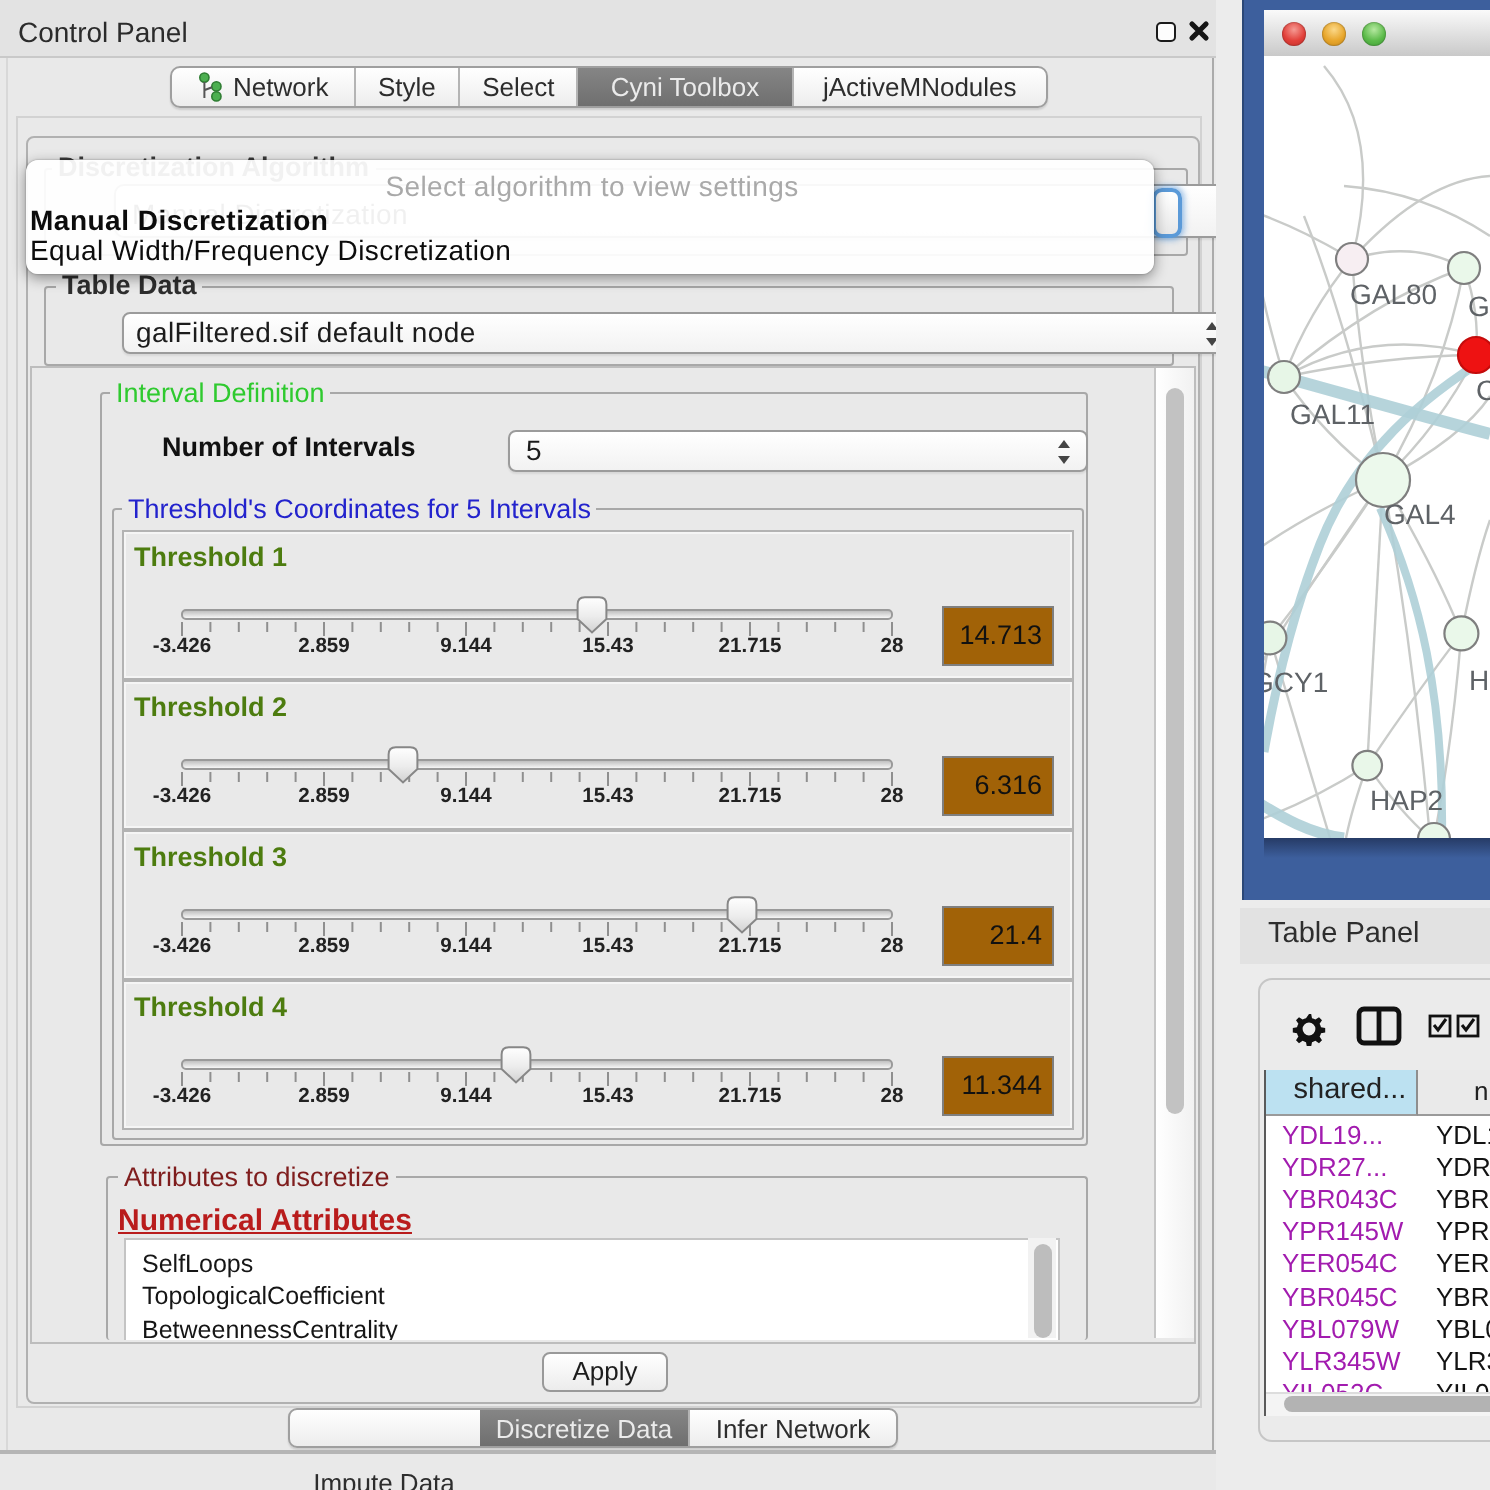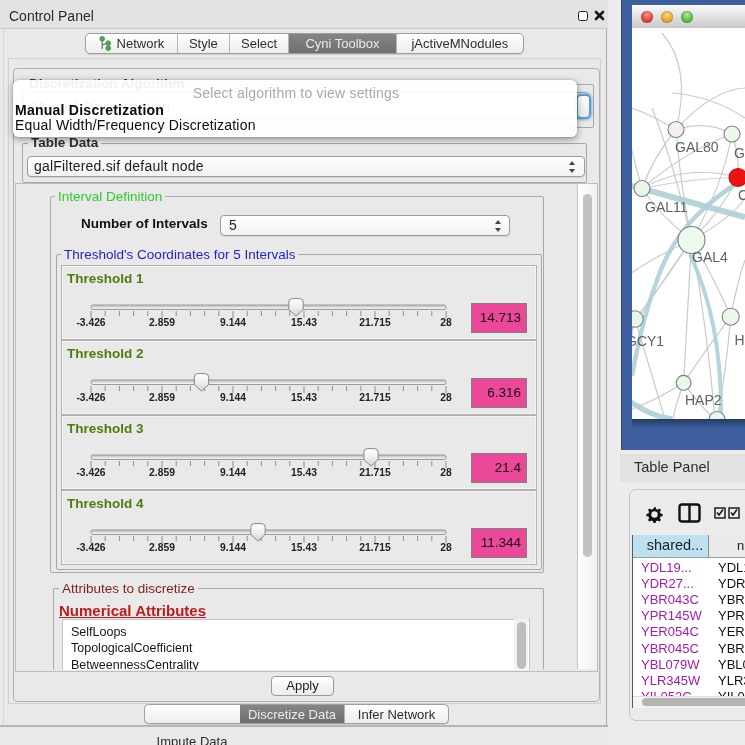--- a/index.html
+++ b/index.html
@@ -2,41 +2,41 @@
 <html><head>
 <meta charset="utf-8">
 <style>
   html,body{margin:0;padding:0;}
   body{width:745px;height:745px;position:relative;overflow:hidden;
        font-family:"Liberation Sans",sans-serif;background:#e9e9e9;}
   .abs{position:absolute;}
   .nw{white-space:nowrap;}
   .combo{position:absolute;background:linear-gradient(#ffffff,#f2f2f2);
          border:1px solid #9b9b9b;border-radius:4px;font-size:14px;letter-spacing:0.2px;color:#1c1c1c;
-         box-shadow:0 1px 1px rgba(0,0,0,0.08);}
+         box-shadow:0 1px 1px rgba(0,0,0,0.08);margin-left:34px;}
   .carets{position:absolute;right:6px;top:50%;margin-top:-6px;width:7px;height:12px;}
   .caret-up{position:absolute;top:0;left:0;width:0;height:0;
             border-left:3.5px solid transparent;border-right:3.5px solid transparent;
             border-bottom:4.5px solid #444;}
   .caret-dn{position:absolute;bottom:0;left:0;width:0;height:0;
             border-left:3.5px solid transparent;border-right:3.5px solid transparent;
             border-top:4.5px solid #444;}
   .gbox{position:absolute;border:1px solid #a8a8a8;border-radius:2px;}
   .gtitle{position:absolute;background:#e9e9e9;padding:0 3px;font-size:13.5px;line-height:14px;}
   .seg{position:absolute;display:flex;background:linear-gradient(#ffffff,#ededed);
        border:1px solid #9f9f9f;border-radius:5px;box-shadow:0 1px 1px rgba(0,0,0,0.12);}
   .seg > div{font-size:13px;color:#2d2d2d;text-align:center;
              border-right:1px solid #b4b4b4;display:flex;align-items:center;justify-content:center;}
   .seg > div:last-child{border-right:none;}
   .seg .sel{background:linear-gradient(#858585,#6f6f6f);color:#ebebeb;}
   .thpanel{position:absolute;left:61px;width:474px;height:73px;
            border:1px solid #b3b3b3;box-shadow:inset 0 0 0 1px rgba(255,255,255,0.55);
            background:#e9e9e9;}
   .thtitle{position:absolute;left:5px;top:4.5px;font-weight:bold;font-size:13.5px;color:#4d7c0f;}
-  .valbox{position:absolute;left:409px;top:37px;width:49px;height:28px;background:#ec4899;
+  .valbox{position:absolute;left:409px;top:37px;width:49px;height:28px;background:#a16207;
           border:1px solid #7f7f7f;font-size:13.5px;color:#111;text-align:right;
           padding-right:5px;line-height:28px;}
 </style>
 </head>
 <body>
 
 <div class="abs" style="left:0;top:0;width:608px;height:745px;background:#e9e9e9;"></div>
 
 <div class="abs" style="left:3px;top:28px;width:1px;height:698px;background:#d8d8d8;"></div>
 <div class="abs" style="left:605.5px;top:0;width:1.5px;height:726px;background:#ababab;"></div>

